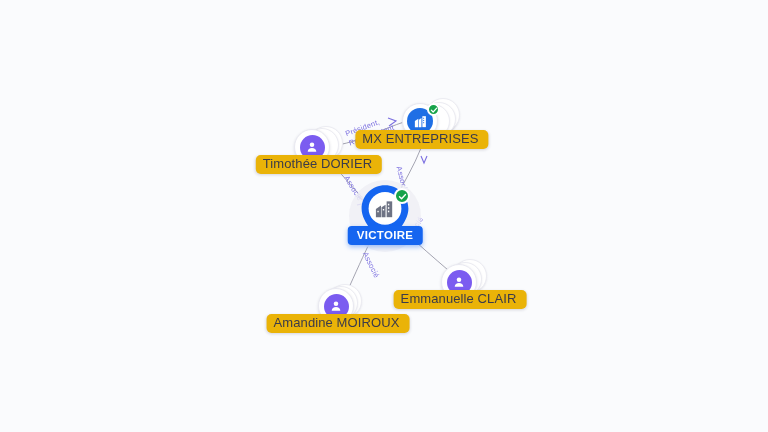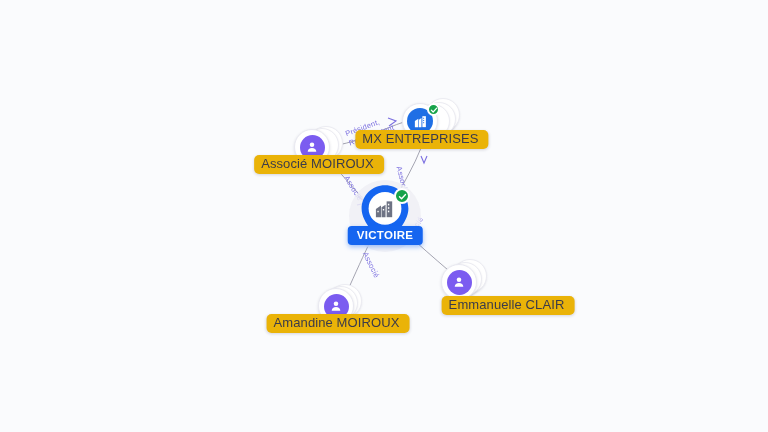--- a/index.html
+++ b/index.html
@@ -170,21 +170,21 @@
       <div class="stack-card" style="width:34px;height:34px;left:-11px;top:-20px;"></div>
       <div class="avatar-ring" style="width:36px;height:36px;left:-22px;top:-19px;">
         <div class="avatar-circle avatar-person" style="width:25px;height:25px;">
           <svg width="14" height="14" viewBox="0 0 24 24">
             <circle cx="12" cy="8" r="3.9" fill="#ffffff"></circle>
             <path d="M4.6 20c0-4.1 3.3-6.4 7.4-6.4s7.4 2.3 7.4 6.4z" fill="#ffffff"></path>
           </svg>
         </div>
       </div>
     </div>
-    <div class="node-label" style="left:3px; top:7px;">Associé MOIROUX</div>
+    <div class="node-label" style="left:3px; top:7px;">Timothée DORIER</div>
   </div>
 
   <div class="node" style="left:424px; top:122px;">
     <div class="node-stack" style="left:0; top:0;">
       <div class="stack-card" style="width:34px;height:34px;left:2px;top:-24px;"></div>
       <div class="stack-card" style="width:34px;height:34px;left:-2px;top:-20px;"></div>
       <div class="stack-card" style="width:34px;height:34px;left:-8px;top:-18px;"></div>
       <div class="avatar-ring" style="width:36px;height:36px;left:-22px;top:-19px;">
         <div class="avatar-circle avatar-company" style="width:26px;height:26px;">
           <svg width="15" height="15" viewBox="0 0 24 24">
@@ -257,16 +257,16 @@
       <div class="stack-card" style="width:34px;height:34px;left:-13px;top:-21px;"></div>
       <div class="avatar-ring" style="width:36px;height:36px;left:-20px;top:-19px;">
         <div class="avatar-circle avatar-person" style="width:25px;height:25px;">
           <svg width="14" height="14" viewBox="0 0 24 24">
             <circle cx="12" cy="8" r="3.9" fill="#ffffff"></circle>
             <path d="M4.6 20c0-4.1 3.3-6.4 7.4-6.4s7.4 2.3 7.4 6.4z" fill="#ffffff"></path>
           </svg>
         </div>
       </div>
     </div>
-    <div class="node-label" style="left:-1px; top:13px;margin-left:48px;">Emmanuelle CLAIR</div>
+    <div class="node-label" style="left:-1px; top:7px;">Emmanuelle CLAIR</div>
   </div>
 
 </div>
 
 </body></html>

